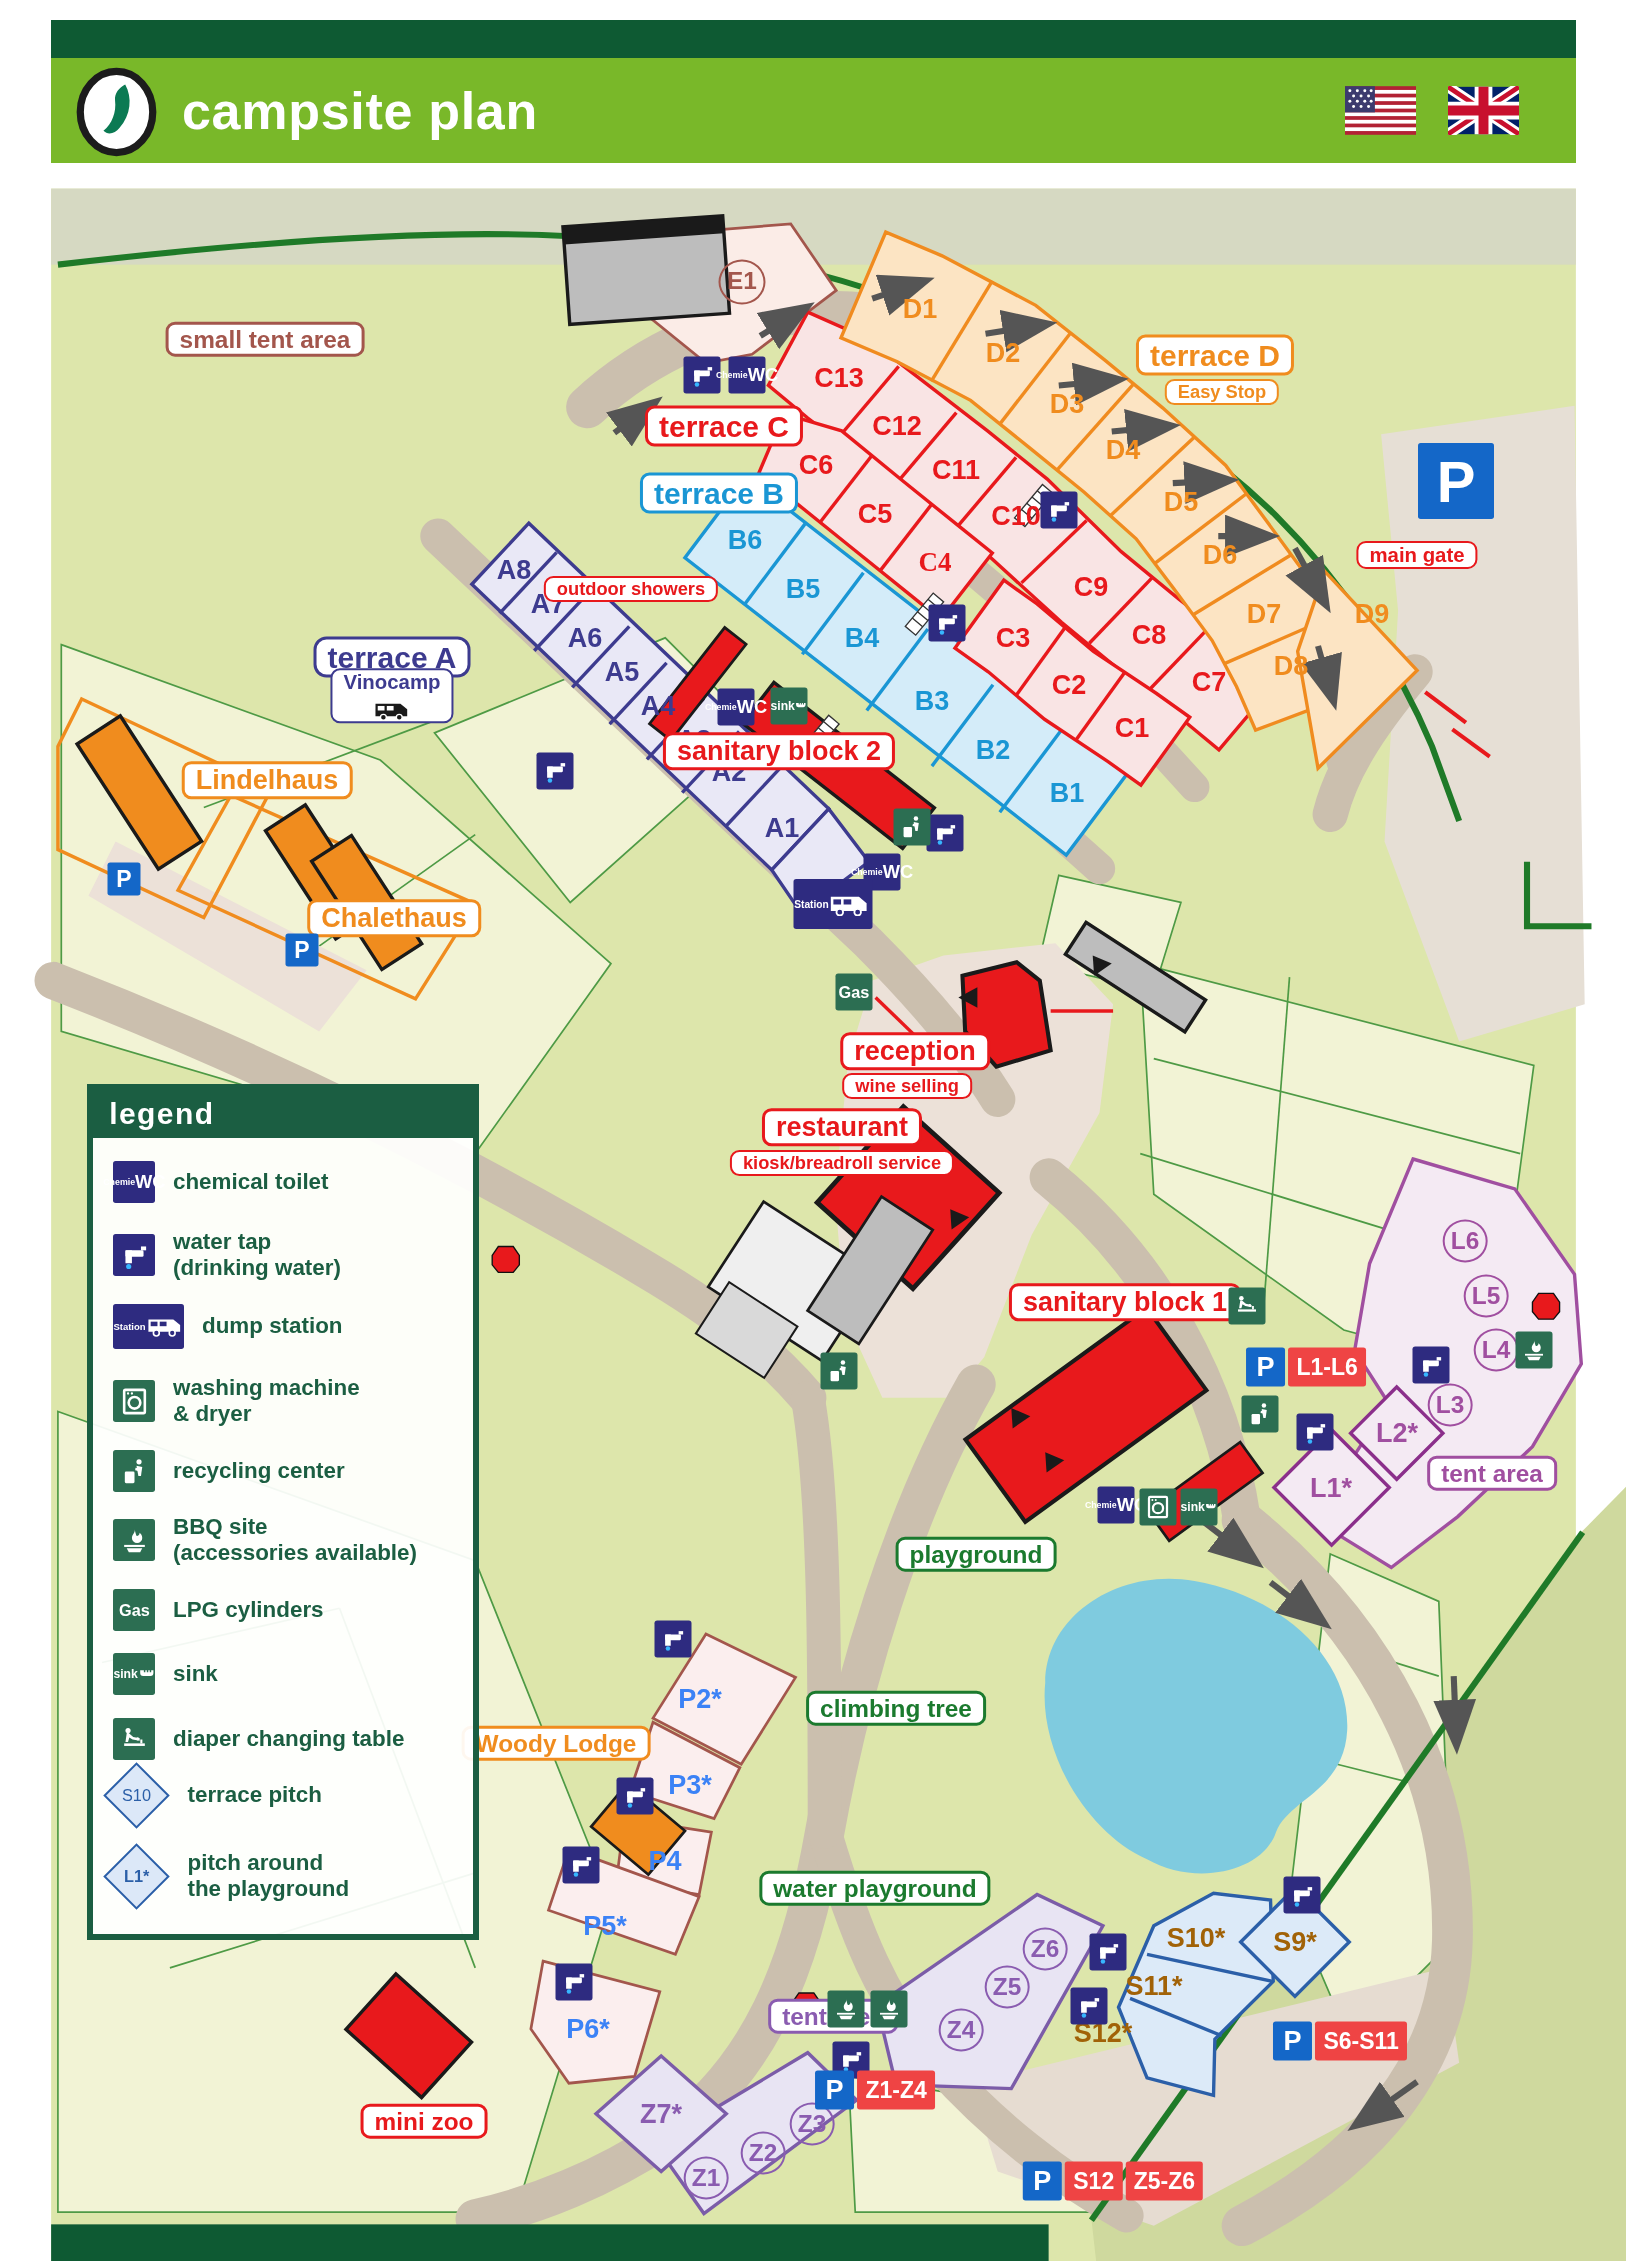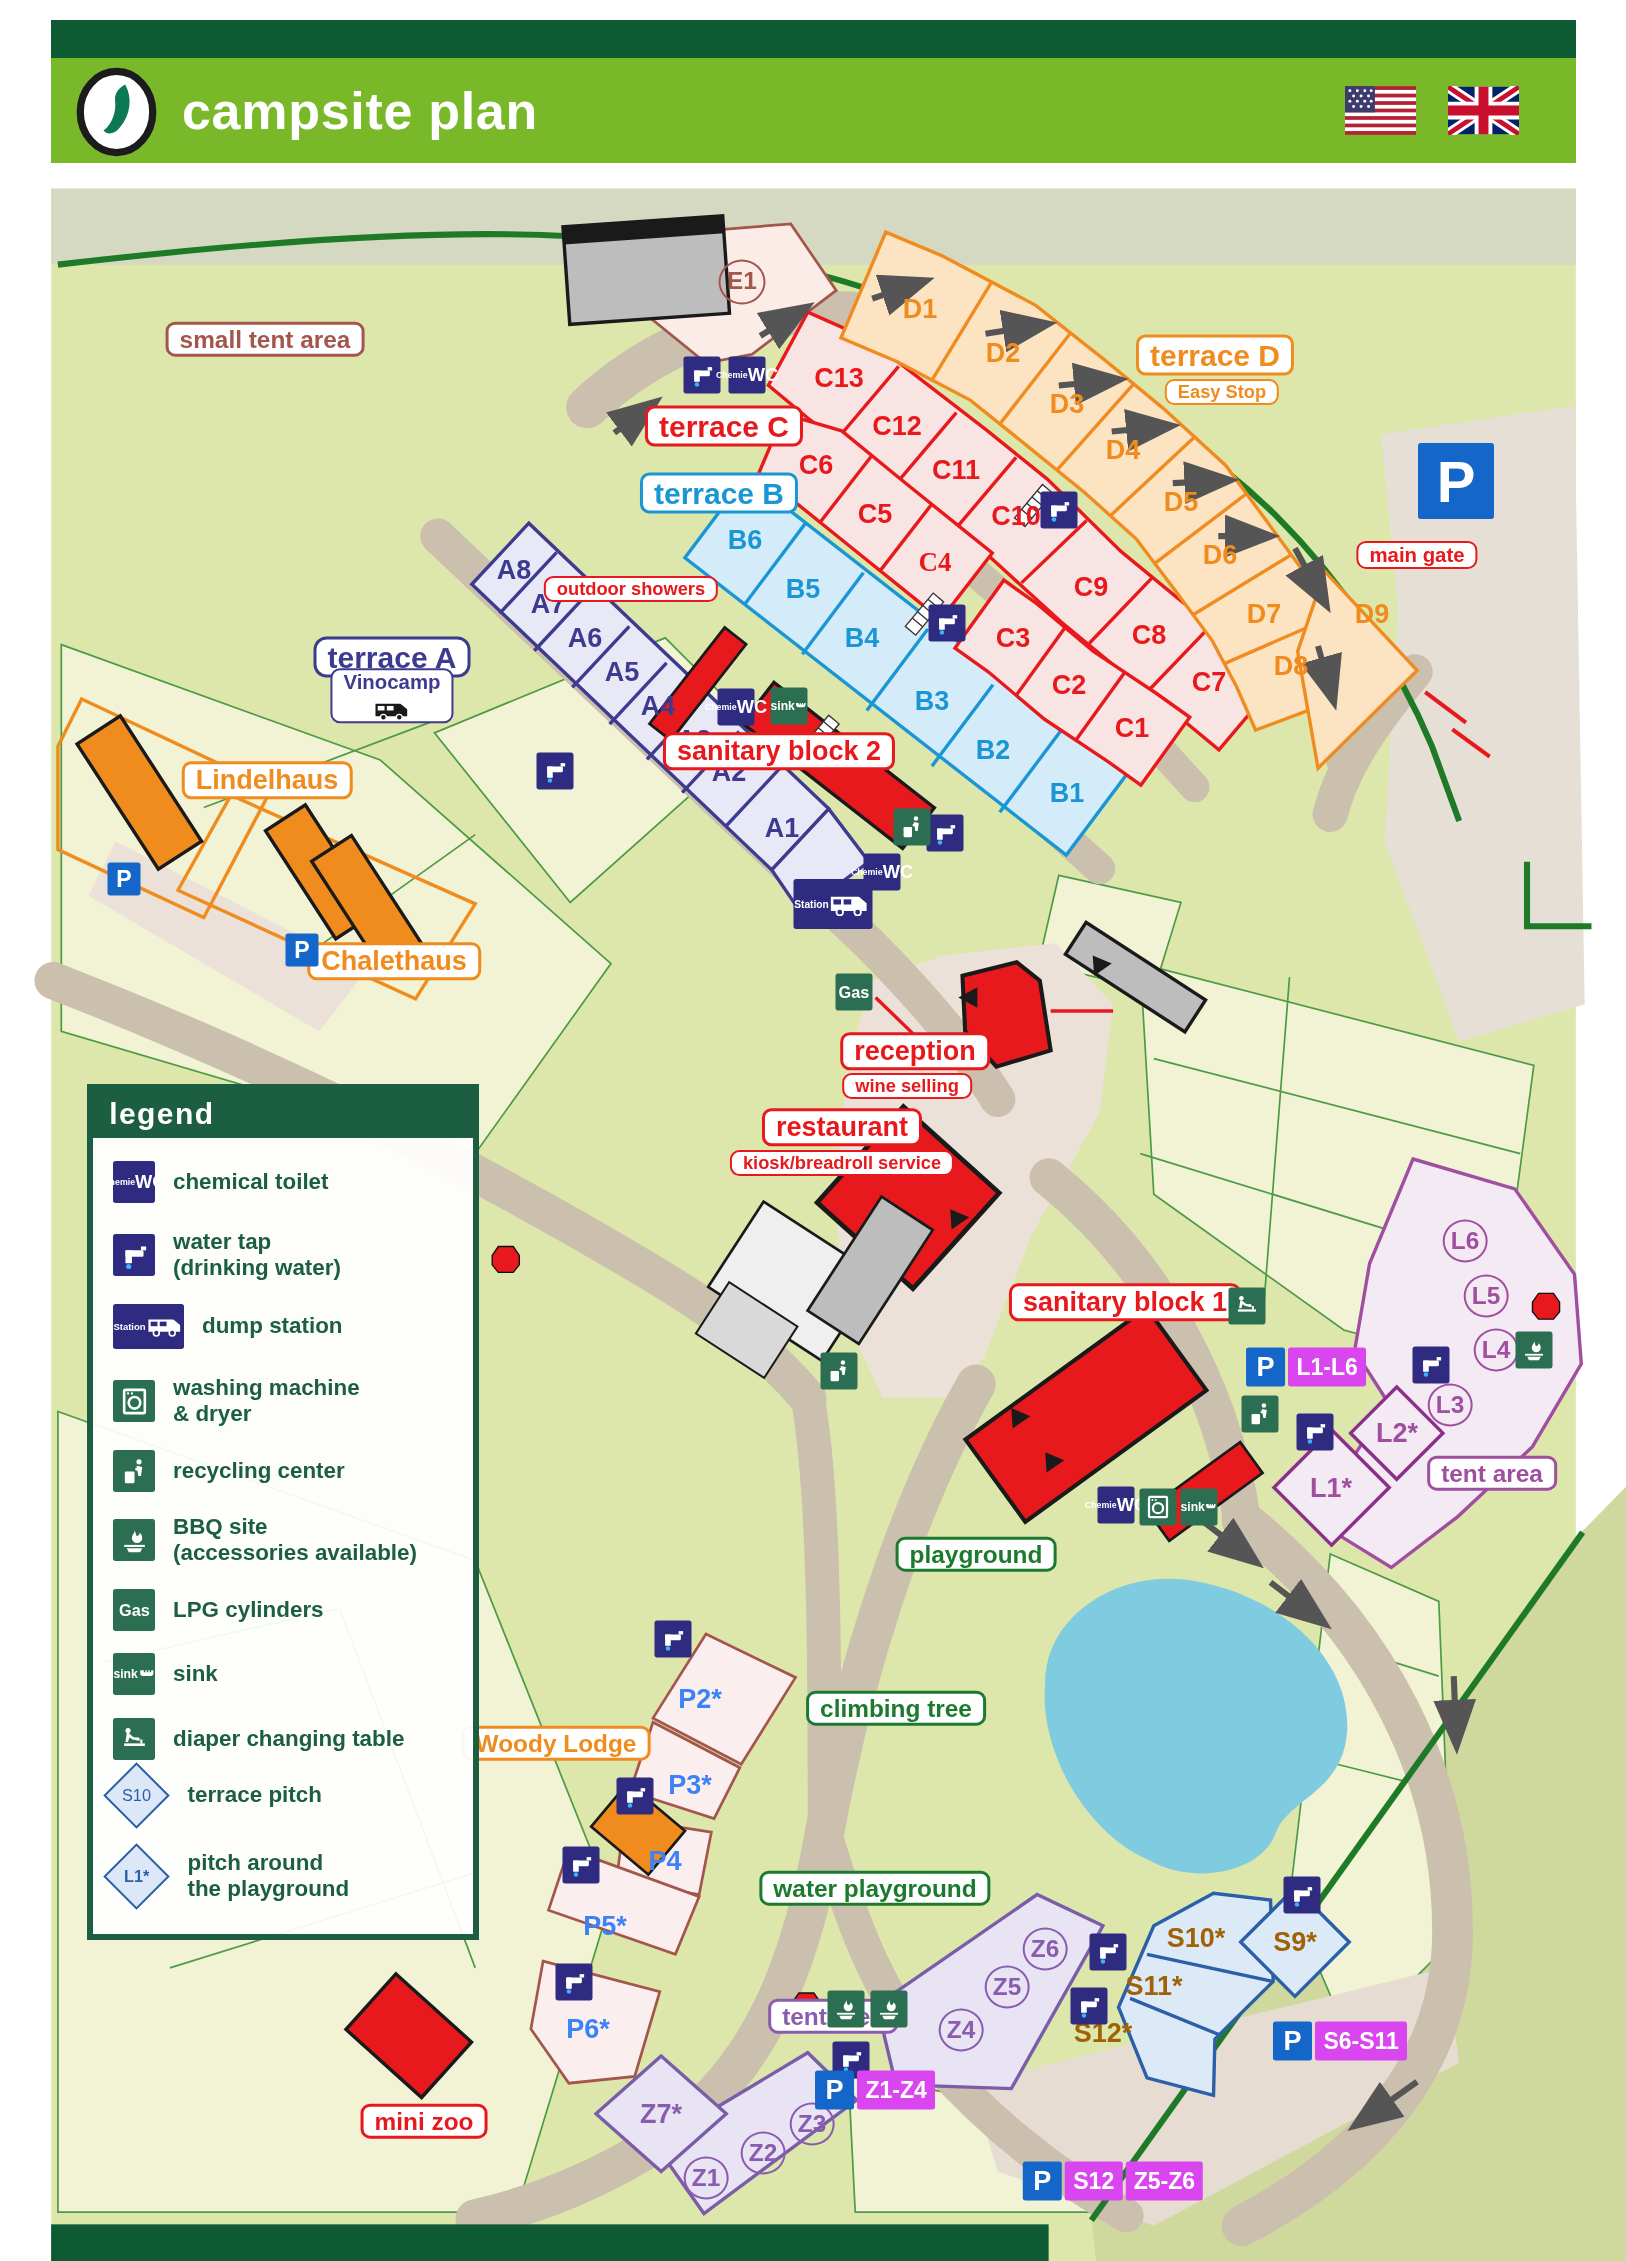--- a/index.html
+++ b/index.html
@@ -30,21 +30,21 @@
         justify-content:center;color:#fff;font-weight:bold;z-index:7;border-radius:2.7px;}
   .ic-blue{background:#2e2b80;} .ic-green{background:#2c6e52;} .ic-p{background:#1467c8;}
   .i52{width:37px;height:37px;} .i62{width:42px;height:42px;}
   .icon svg{display:block;}
   .wc-top{font-size:8.8px;line-height:1;} .wc-big{font-size:18.3px;line-height:1;}
   .gas-txt{font-size:16.3px;} .sink-txt{font-size:12.2px;line-height:1;}
   .p-badge{font-size:27px;line-height:1;width:39px;height:39px;display:flex;align-items:center;justify-content:center;}
   .p-big{width:76px;height:76px;font-size:58px;}
   .p-small{width:33px;height:33px;font-size:23px;}
   .p-row{position:absolute;transform:translate(-50%,-50%);display:flex;gap:3.4px;z-index:8;}
-  .p-tag{background:#d946ef;color:#fff;font-weight:bold;font-size:23px;display:flex;align-items:center;padding:0 8.1px;height:39px;border-radius:2.7px;}
+  .p-tag{background:#ef4444;color:#fff;font-weight:bold;font-size:23px;display:flex;align-items:center;padding:0 8.1px;height:39px;border-radius:2.7px;}
   .station-ic{width:79px;height:50px;font-size:10.2px;}
   
   .legend{position:absolute;left:87px;top:1084px;width:380px;height:844px;background:rgba(255,255,255,.93);
           border:6.8px solid #1b5e42;z-index:9;}
   .legend-hd{background:#1b5e42;color:#fff;font-size:30px;font-weight:bold;padding:6.8px 16.3px;letter-spacing:1.4px;}
   .lg-row{position:absolute;display:flex;align-items:center;gap:17.6px;left:20.4px;}
   .lg-txt{color:#1b5e42;font-size:22.4px;font-weight:bold;line-height:1.18;}
   .lg-ic{position:relative;flex:0 0 auto;transform:none;}
   .diam{width:43px;height:43px;background:#dce8f8;border:2px solid #2b5fa8;transform:rotate(45deg);
         display:flex;align-items:center;justify-content:center;flex:0 0 auto;}
@@ -371,21 +371,21 @@
         <path d="M1 3h22l6 5v6h-28z" fill="#1a1a1a"></path>
         <rect x="3" y="5" width="6" height="4" fill="#fff"></rect>
         <rect x="11" y="5" width="6" height="4" fill="#fff"></rect>
         <circle cx="8" cy="15" r="2.6" fill="#1a1a1a" stroke="#fff" stroke-width="1.2"></circle>
         <circle cx="22" cy="15" r="2.6" fill="#1a1a1a" stroke="#fff" stroke-width="1.2"></circle>
       </svg>
   </div>
   <div class="lbl c-red s26" style="left:631px;top:589px;">outdoor showers</div>
   <div class="lbl c-red s40" style="left:779px;top:751px;">sanitary block 2</div>
   <div class="lbl c-orange s40" style="left:267px;top:780px;">Lindelhaus</div>
-  <div class="lbl c-orange s40" style="left:394px;top:918px;margin-top:43px;">Chalethaus</div>
+  <div class="lbl c-orange s40" style="left:394px;top:918px;">Chalethaus</div>
   <div class="lbl c-red s40" style="left:915px;top:1051px;">reception</div>
   <div class="lbl c-red s26" style="left:907px;top:1086px;">wine selling</div>
   <div class="lbl c-red s40" style="left:842px;top:1127px;">restaurant</div>
   <div class="lbl c-red s26" style="left:842px;top:1163px;">kiosk/breadroll service</div>
   <div class="lbl c-red s40" style="left:1125px;top:1302px;">sanitary block 1</div>
   <div class="lbl c-green s38 s36" style="left:976px;top:1554px;">playground</div>
   <div class="lbl c-magenta s36" style="left:1492px;top:1473px;">tent area</div>
   <div class="lbl c-green s36" style="left:896px;top:1708px;">climbing tree</div>
   <div class="lbl c-green s36" style="left:875px;top:1888px;">water playground</div>
   <div class="lbl c-orange s36" style="left:556px;top:1743px;">Woody Lodge</div>

